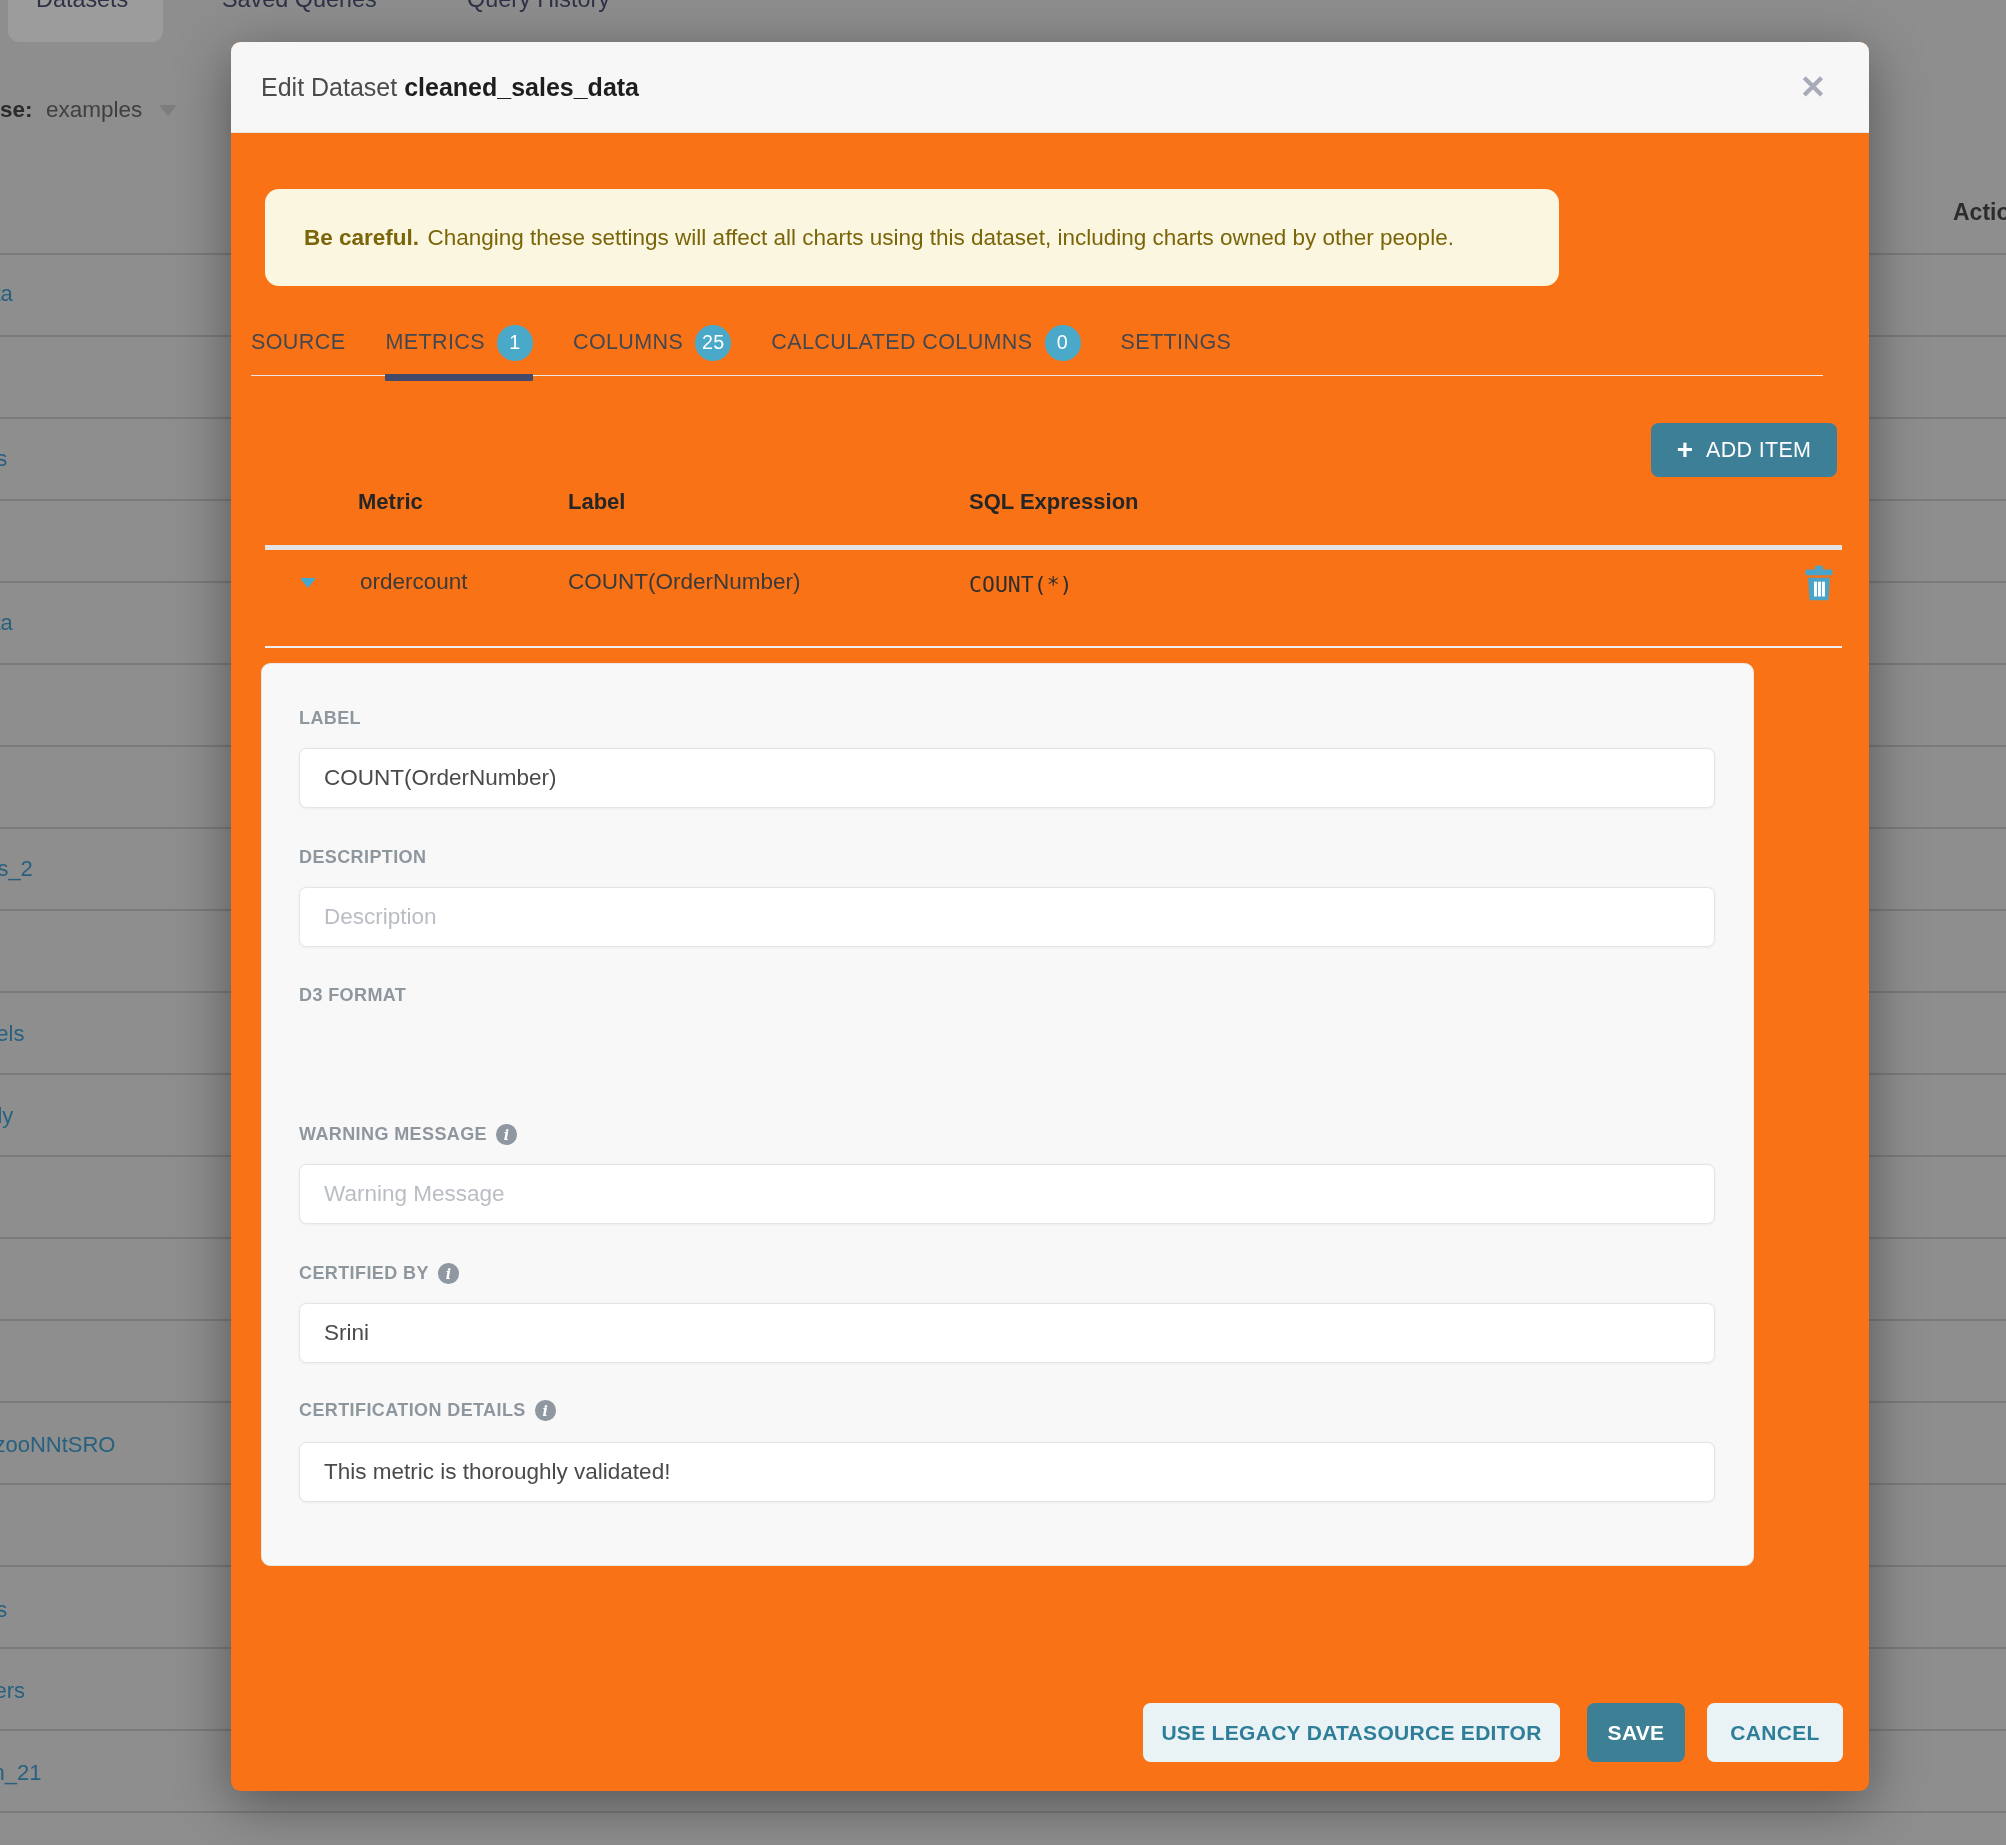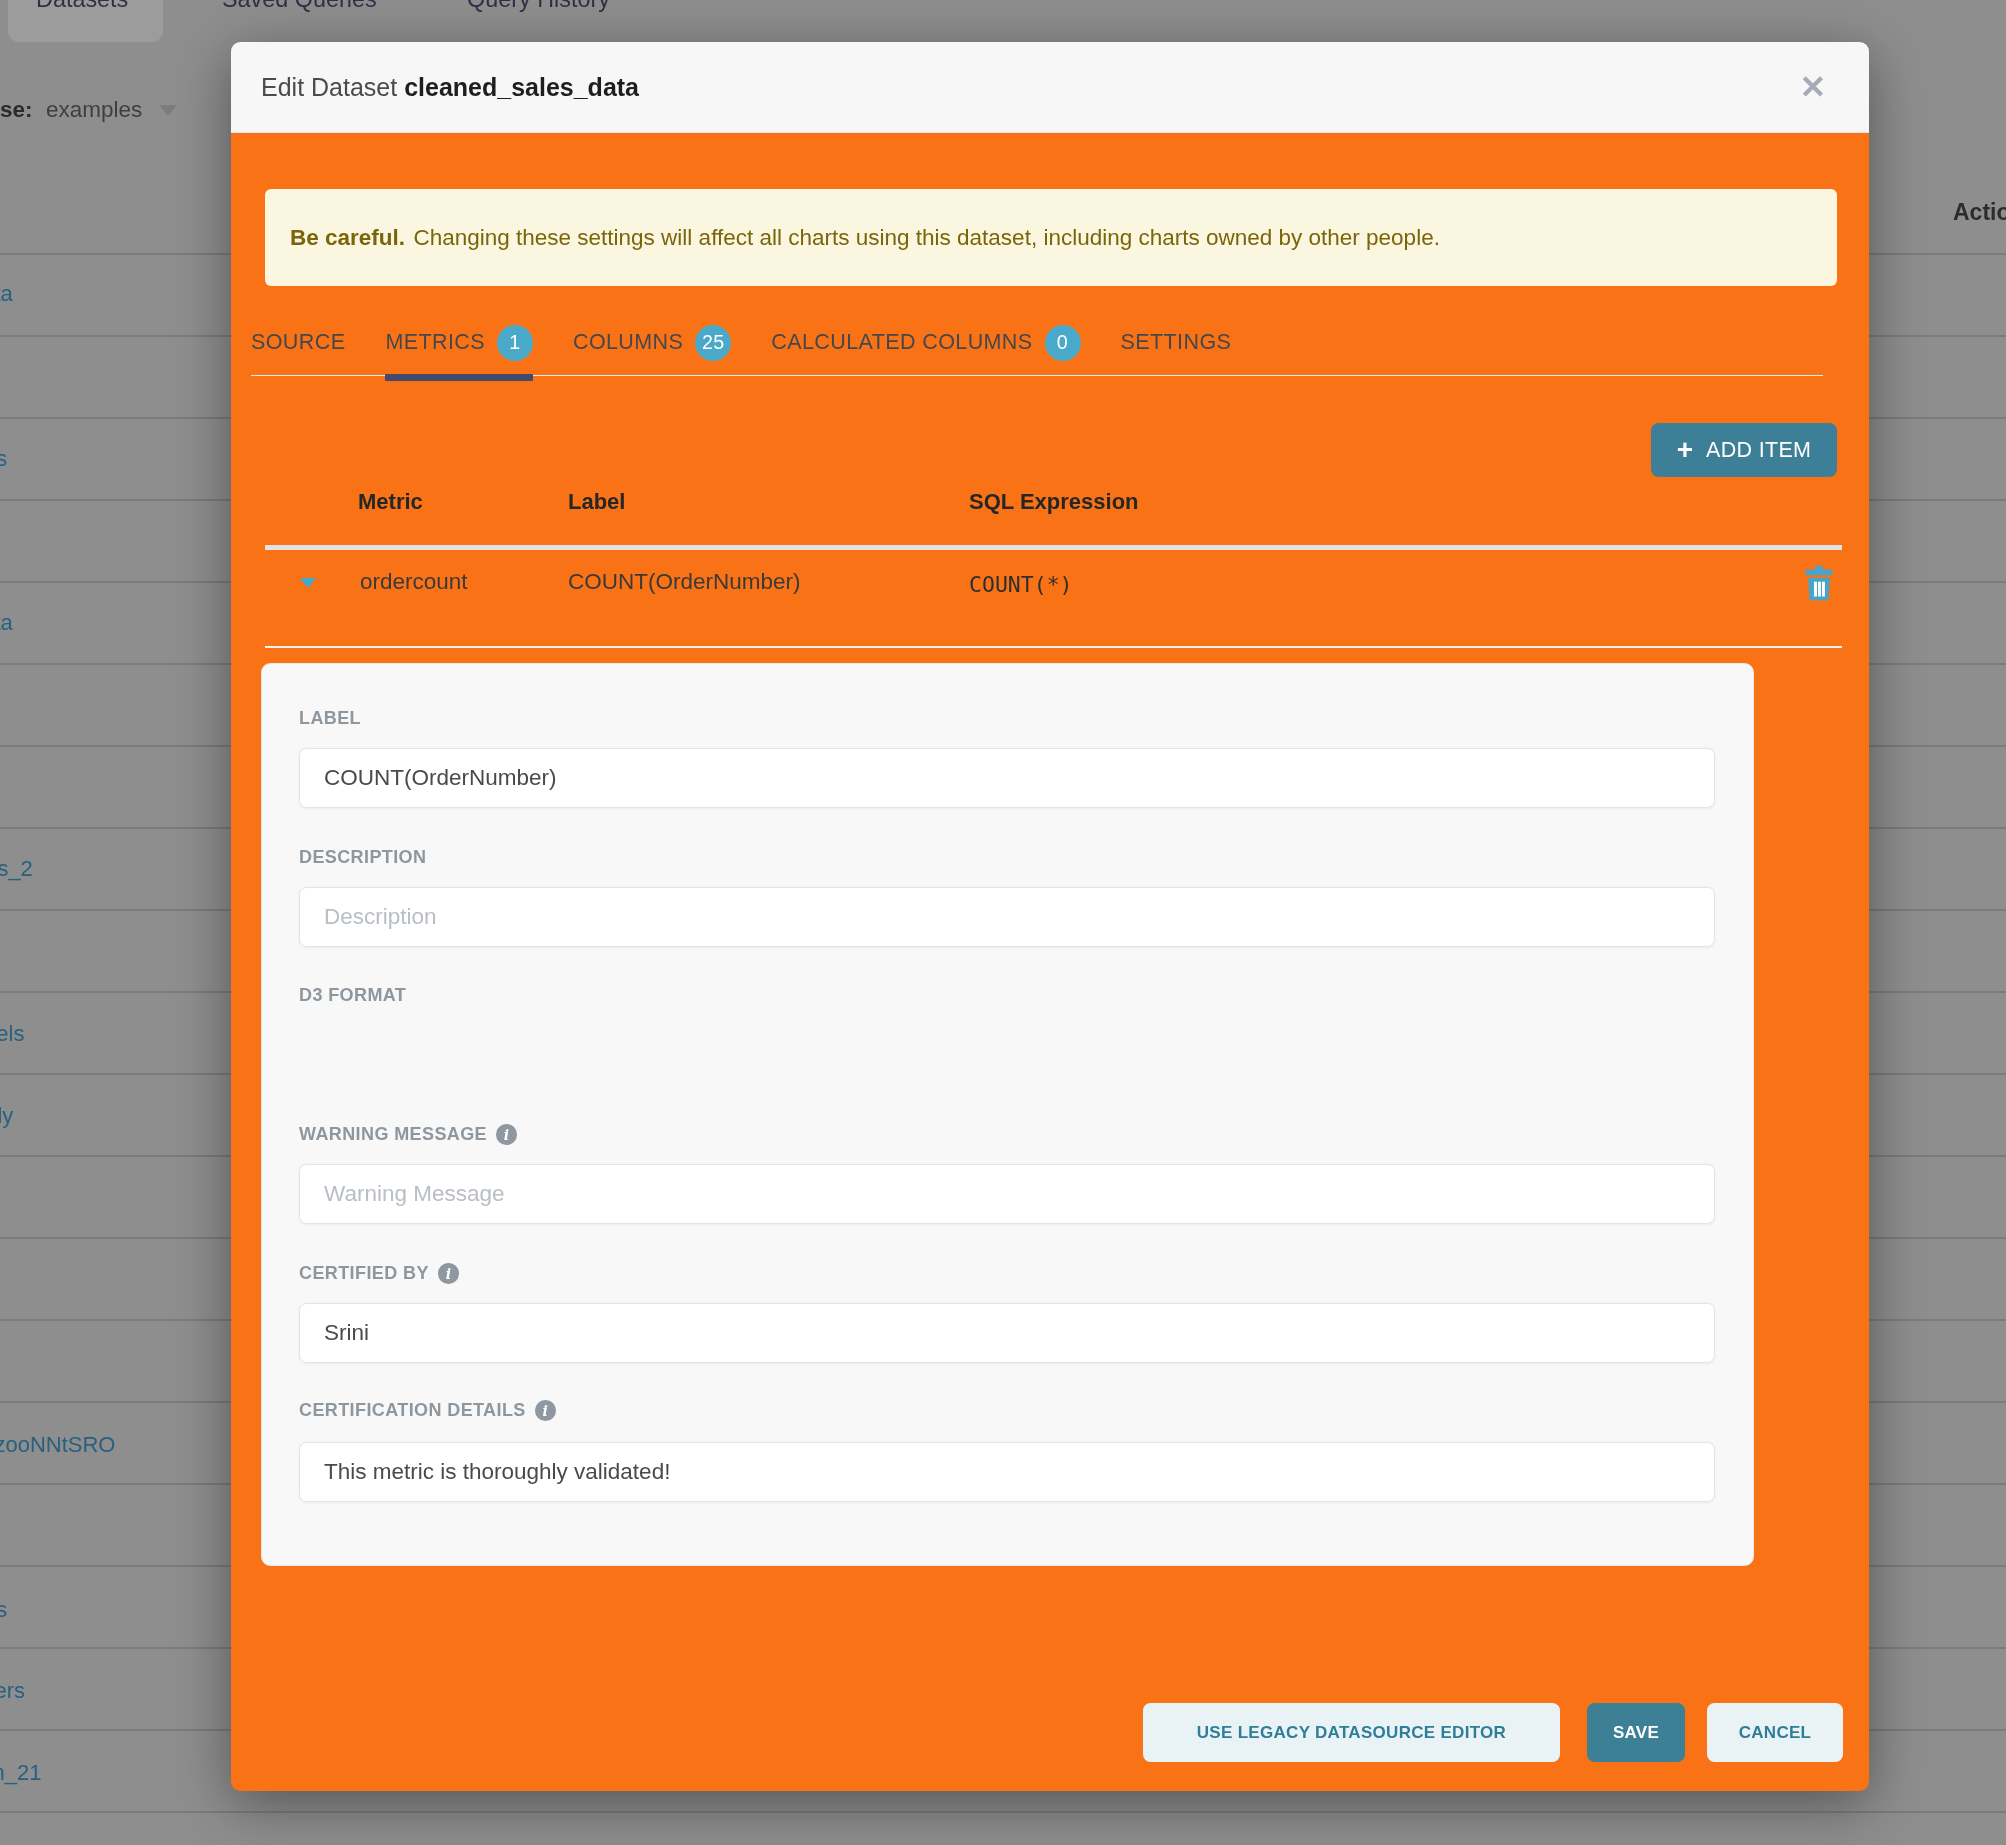--- a/index.html
+++ b/index.html
@@ -26,22 +26,22 @@
   .modal { position: absolute; left: 231px; top: 42px; width: 1638px; height: 1749px; background: #f97316;
     border-radius: 9.4px; box-shadow: 0 13px 56px rgba(0,0,0,0.40); }
   .modal-el { position: absolute; }
 
   .m-header { left: 0; top: 0; width: 1638px; height: 91px; background: #f7f7f7; border-bottom: 0.9px solid #e5e5e5; border-radius: 9.4px 9.4px 0 0; }
   .m-title { position: absolute; left: 30px; top: 0; height: 90px; display: flex; align-items: center; font-size: 25px; color: #4b4b4b; white-space: pre; }
   .m-title b { color: #1e1e1e; font-weight: 700; }
   .m-close { position: absolute; right: 28px; top: 0; height: 90px; width: 56px; display: flex; align-items: center; justify-content: center;
     font-size: 32px; font-weight: 700; color: #a7aab8; cursor: pointer; }
 
-  .banner { left: 34px; top: 147px; width: 1572px; height: 97px; background: #fbf6df; border-radius: 6px;
-    display: flex; align-items: center; padding-left: 25px; font-size: 22.5px; color: #7b650a; }
+  .banner { left: 34px; top: 147px; width: 1294px; height: 97px; background: #fbf6df; border-radius: 14px;
+    display: flex; align-items: center; padding-left: 39px; font-size: 22.5px; color: #7b650a; }
   .banner b { font-weight: 700; margin-right: 8.4px; }
 
   .tabs { left: 20px; top: 267px; width: 1572px; height: 67px; border-bottom: 1.9px solid #e8e8e8;
     display: flex; column-gap: 40px; }
   .tab { position: relative; height: 67px; display: flex; align-items: center; column-gap: 12px;
     font-size: 21.5px; color: #45474e; letter-spacing: 0.4px; cursor: pointer; white-space: nowrap; }
   .tab .badge { width: 36px; height: 36px; border-radius: 50%; background: #4aa8c9; color: #fff;
     display: flex; align-items: center; justify-content: center; font-size: 19.7px; }
   .tab.active::after { content: ""; position: absolute; left: 0; right: 0; bottom: -4.7px; height: 6.6px; background: #434a6b; border-radius: 0.9px; }
 
@@ -63,21 +63,21 @@
   .fld-label { position: absolute; left: 37px; display: flex; align-items: center; column-gap: 9.4px;
     font-size: 18px; font-weight: 700; letter-spacing: 0.4px; color: #8e969e; white-space: nowrap; }
   .info { width: 20.6px; height: 20.6px; border-radius: 50%; background: #8f98a0; color: #ffffff;
     display: inline-flex; align-items: center; justify-content: center;
     font-family: "DejaVu Serif", serif; font-size: 14px; font-weight: 700; font-style: italic; cursor: pointer; }
   .inp { position: absolute; left: 37px; width: 1416px; height: 60px; background: #ffffff; border: 1.9px solid #e4e4e4; border-radius: 7.5px;
     padding: 0 24px; font-family: "Liberation Sans", sans-serif; font-size: 22.5px; color: #4a4a4a; box-shadow: 0 0.9px 2.8px rgba(0,0,0,0.05); outline: none; }
   .inp::placeholder { color: #b9bec4; }
 
   .m-footer-btn { position: absolute; top: 1661px; height: 59px; border: none; border-radius: 7.5px;
-    font-family: "Liberation Sans", sans-serif; font-size: 17px; font-weight: 600; letter-spacing: 0.3px;
+    font-family: "Liberation Sans", sans-serif; font-size: 21px; font-weight: 600; letter-spacing: 0.3px;
     display: flex; align-items: center; justify-content: center; cursor: pointer; }
   .btn-light { background: #e9f3f5; color: #2e7d99; }
   .btn-solid { background: #3d8096; color: #ffffff; }
   #btn-legacy { left: 912px; width: 417px; }
   #btn-save { left: 1356px; width: 98px; }
   #btn-cancel { left: 1476px; width: 136px; }
 </style>
 </head>
 <body>
 

